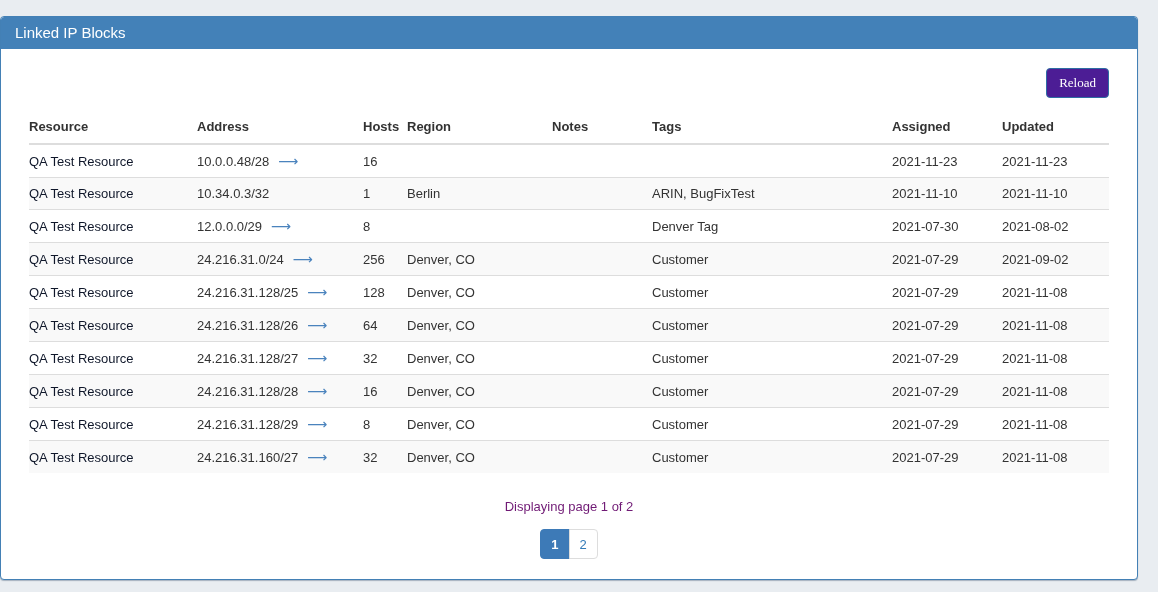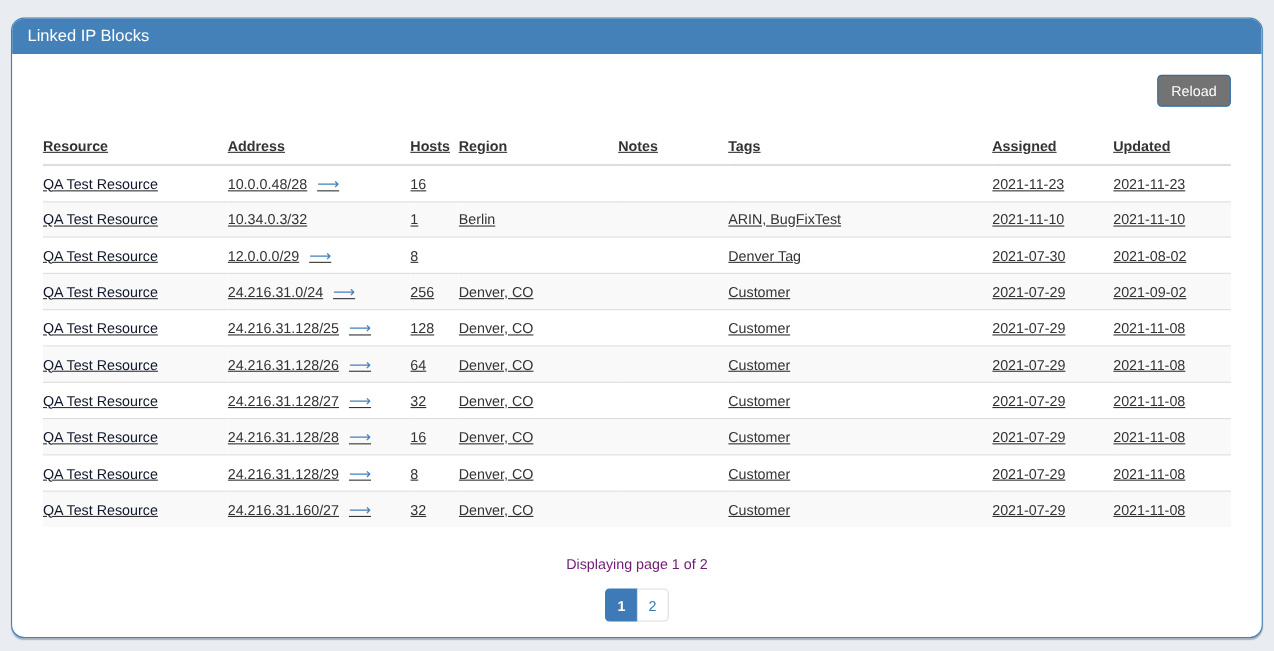--- a/index.html
+++ b/index.html
@@ -4,57 +4,56 @@
 <style>
   * { box-sizing: border-box; margin: 0; padding: 0; }
   html, body {
     width: 1158px; height: 592px;
     background: #e9edf1;
     font-family: "Liberation Sans", sans-serif;
     color: #333;
   }
   .panel {
     position: absolute;
-    left: 10px; top: 16px;
+    left: 0; top: 16px;
     width: 1138px; height: 564px;
     background: #fff;
     border: 1px solid #4380b5;
-    border-radius: 12px;
+    border-radius: 4px;
     box-shadow: 0 1px 1px rgba(40,70,100,.35);
     overflow: hidden;
   }
   .panel-heading {
     background: #4381b8;
     color: #fff;
     height: 32px;
     line-height: 32px;
     padding: 0 14px;
     font-size: 15px;
     font-weight: 500;
     border-radius: 3px 3px 0 0;
   }
   .panel-body { padding: 0 28px; }
   .toolbar { text-align: right; padding-top: 19px; height: 47px; }
   .btn-reload {
-    background: #737373;
+    background: #4c1d95;
     border: 1px solid #2e6da4;
     color: #fff;
-    font-family: Liberation Sans, sans-serif;
+    font-family: Liberation Serif, serif;
     font-size: 13px;
     padding: 6px 12px;
     border-radius: 4px;
     cursor: pointer;
   }
   table {
     width: 100%;
     border-collapse: collapse;
-    margin-top: 21px;
+    margin-top: 15px;
     font-size: 13px;
     table-layout: fixed;
-    text-decoration: underline;
   }
   th {
     text-align: left;
     font-weight: bold;
     color: #333;
     padding: 8px 8px 9px 0;
     border-bottom: 2px solid #ddd;
     white-space: nowrap;
   }
   td {

